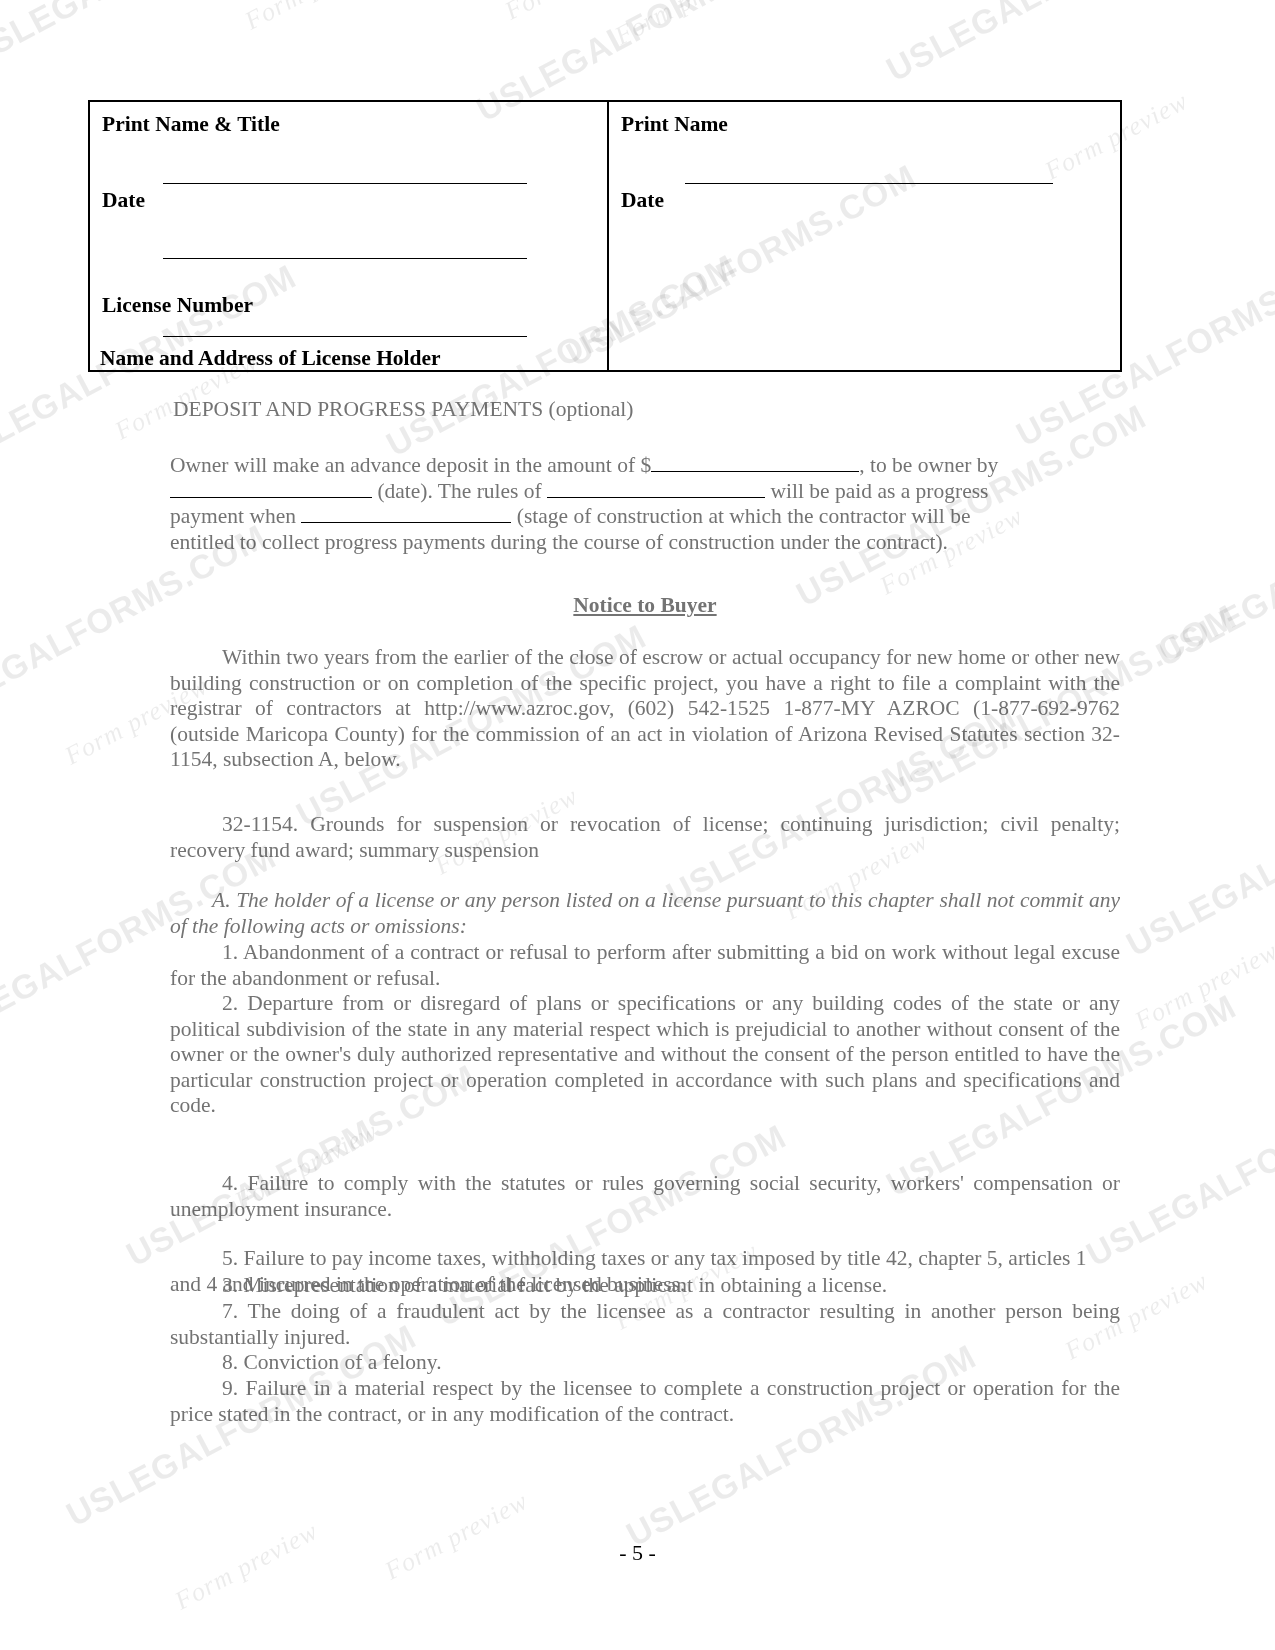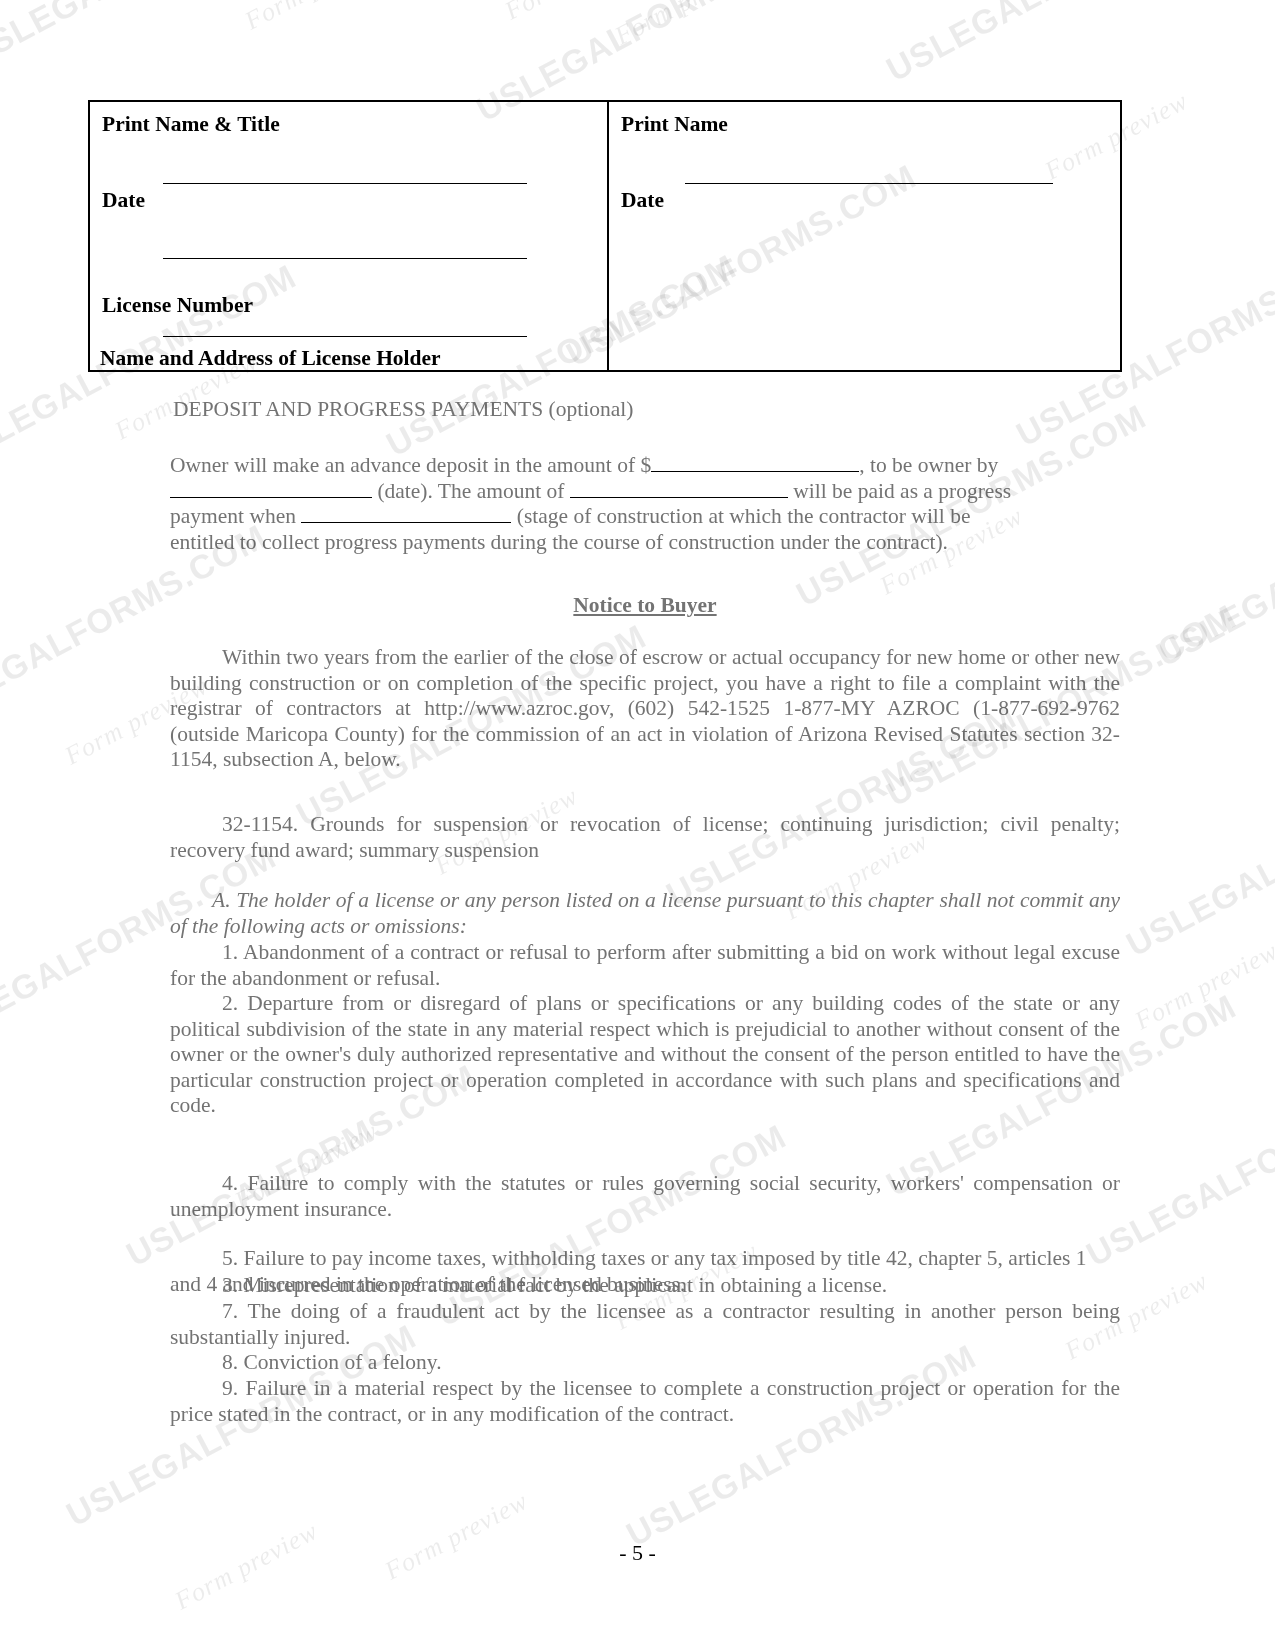--- a/index.html
+++ b/index.html
@@ -191,21 +191,21 @@
   </div>
 
   <div class="txt nojust" style="left:173px; top:397px; width:940px;">DEPOSIT AND PROGRESS PAYMENTS (optional)</div>
 
   <div class="txt" style="left:170px; top:453px; width:950px;">
     <div style="text-align:justify;">
       <span>Owner will make an advance deposit in the amount of $</span><span class="fill" style="width:208px;"></span><span>, to be owner by</span>
     </div>
     <div style="text-align:justify;">
       <span class="fill" style="width:202px;"></span>
-      <span>(date). The amount of</span>
+      <span>(date). The rules of</span>
       <span class="fill" style="width:218px;"></span>
       <span>will be paid as a progress</span>
     </div>
     <div style="text-align:justify;">
       <span>payment when</span>
       <span class="fill" style="width:210px;"></span>
       <span>(stage of construction at which the contractor will be</span>
     </div>
     <div style="text-align:left;">
       <span>entitled to collect progress payments during the course of construction under the contract).</span>

